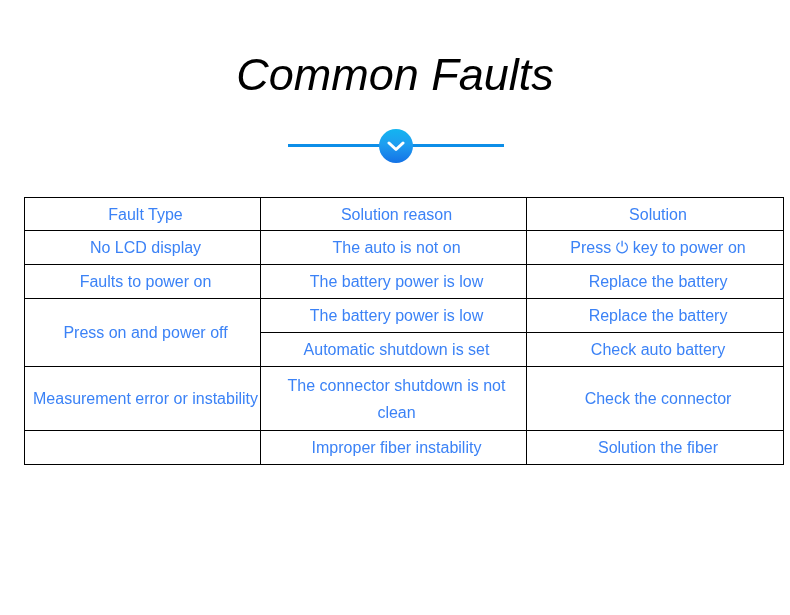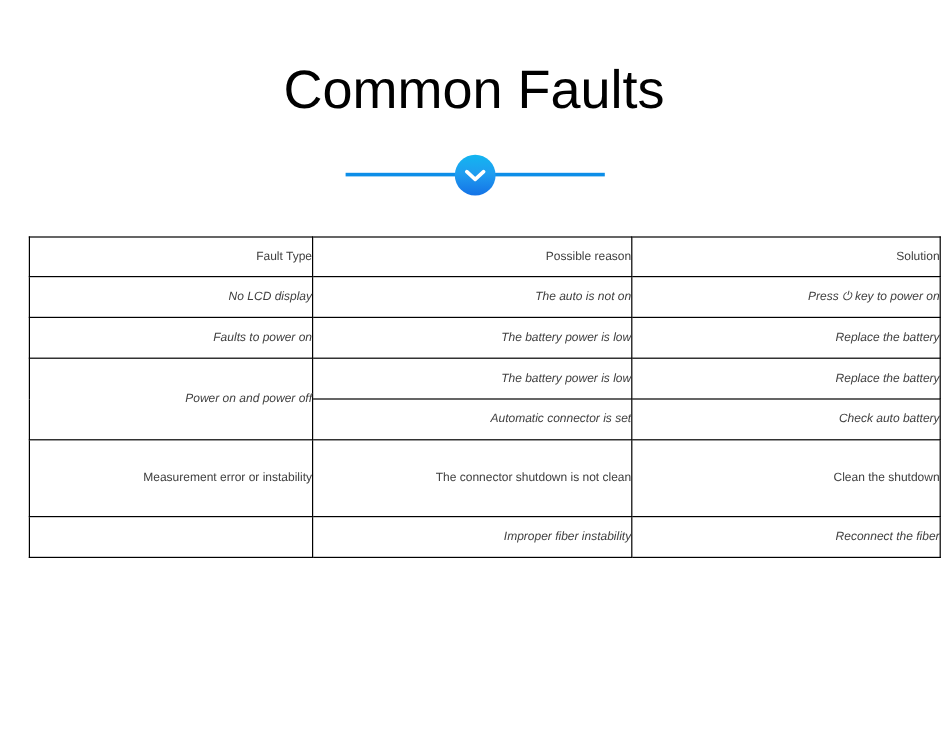--- a/index.html
+++ b/index.html
@@ -24,20 +24,21 @@
     left: 0;
     top: 48px;
     width: 790px;
     text-align: center;
     font-size: 45px;
     font-weight: 400;
     line-height: 54px;
     letter-spacing: 0px;
     color: #000000;
     white-space: nowrap;
+    font-style: italic;
   }
 
   
   .divider {
     position: absolute;
     left: 288px;
     top: 129px;
     width: 216px;
     height: 34px;
   }
@@ -69,34 +70,34 @@
   .fault-table {
     position: absolute;
     left: 24px;
     top: 197px;
     width: 738px;
     border-collapse: collapse;
     table-layout: fixed;
   }
   .fault-table td {
     border: 1.4px solid #000000;
-    font-size: 10px;
+    font-size: 16px;
     line-height: 27px;
     font-weight: 400;
-    color: #404040;
+    color: #3b82f6;
     padding: 2px 0 2px 6px;
     vertical-align: middle;
-    text-align: right;
+    text-align: center;
   }
   .col-1 { width: 229px; }
   .col-2 { width: 259px; }
   .col-3 { width: 250px; }
 
   .r-head  td { height: 28px; }
-  .r-std   td { height: 29px; font-style: italic; }
+  .r-std   td { height: 29px; }
   .r-tall  td { height: 59px; }
 
   .cell-empty { }
 </style>
 </head>
 <body>
 
 <div class="slide-title">Common Faults</div>
 
 <div class="divider">
@@ -107,52 +108,52 @@
         <path d="M2 3 L9 9.5 L16 3" fill="none" stroke="#ffffff" stroke-width="3" stroke-linecap="round" stroke-linejoin="round"></path>
       </svg>
     </span>
   </div>
 </div>
 
 <table class="fault-table">
   <tbody>
     <tr class="r-head">
       <td class="col-1">Fault Type</td>
-      <td class="col-2">Possible reason</td>
+      <td class="col-2">Solution reason</td>
       <td class="col-3">Solution</td>
     </tr>
 
     <tr class="r-std">
       <td>No LCD display</td>
       <td>The auto is not on</td>
       <td>Press ⏻ key to power on</td>
     </tr>
 
     <tr class="r-std">
       <td>Faults to power on</td>
       <td>The battery power is low</td>
       <td>Replace the battery</td>
     </tr>
 
     <tr class="r-std">
-      <td rowspan="2">Power on and power off</td>
+      <td rowspan="2">Press on and power off</td>
       <td>The battery power is low</td>
       <td>Replace the battery</td>
     </tr>
 
     <tr class="r-std">
-      <td>Automatic connector is set</td>
+      <td>Automatic shutdown is set</td>
       <td>Check auto battery</td>
     </tr>
 
     <tr class="r-tall">
       <td>Measurement error or instability</td>
       <td>The connector shutdown is not clean</td>
-      <td>Clean the shutdown</td>
+      <td>Check the connector</td>
     </tr>
 
     <tr class="r-std">
       <td class="cell-empty"></td>
       <td>Improper fiber instability</td>
-      <td>Reconnect the fiber</td>
+      <td>Solution the fiber</td>
     </tr>
   </tbody>
 </table>
 
 </body></html>

